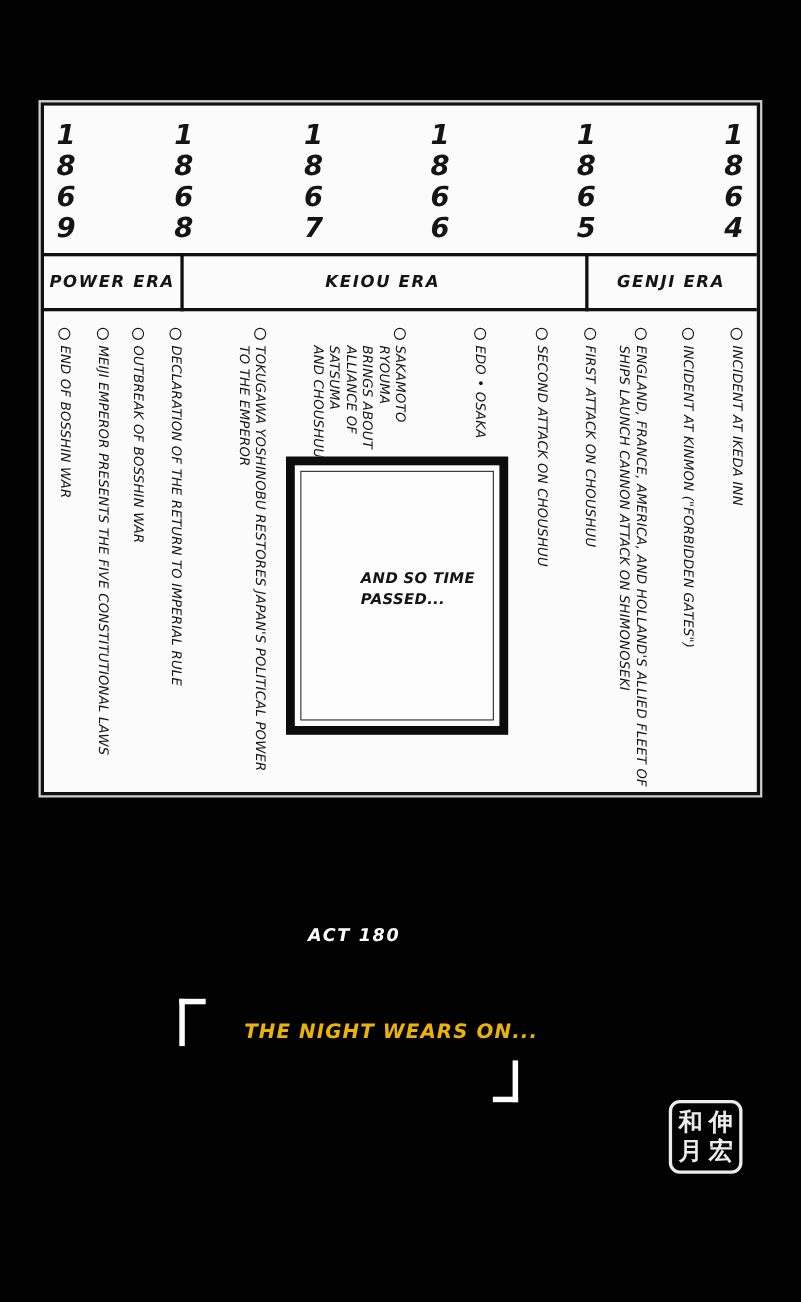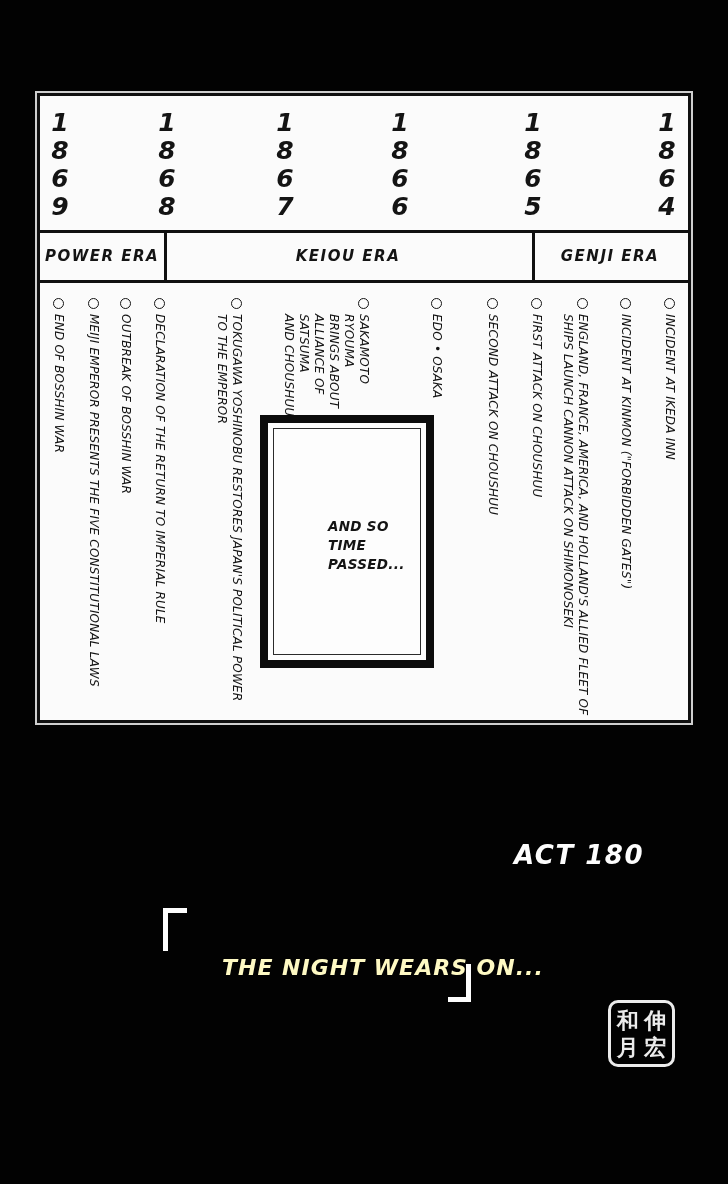--- a/index.html
+++ b/index.html
@@ -29,39 +29,39 @@
     transform:rotate(90deg);transform-origin:0 0;
     padding-left:18px;box-sizing:border-box;
     font-size:12px;line-height:15px;letter-spacing:.2px;color:#141414;
     font-style:italic;white-space:pre;
   }
   .dot{
     position:absolute;left:2px;top:2px;width:9px;height:9px;
     border:1.6px solid #141414;border-radius:50%;background:#fbfbfb;
   }
   .center-box{
-    position:absolute;left:220px;top:319px;width:174px;height:253px;z-index:5;
+    position:absolute;left:220px;top:319px;width:202px;height:253px;z-index:5;
     box-sizing:border-box;background:#fdfdfd;border:8px solid #0c0c0c;
   }
   .center-box::before{
     content:"";position:absolute;inset:5px;border:1.8px solid #2b2b2b;
   }
   .caption{
     position:absolute;left:60px;top:94px;
     font-size:13.5px;line-height:19px;letter-spacing:.3px;color:#141414;
     font-style:italic;font-weight:600;white-space:pre-line;
   }
   
   .act{
-    position:absolute;left:0;top:840px;width:644px;text-align:right;
-    color:#fdfdfd;font-size:26px;font-style:italic;font-weight:bold;letter-spacing:1.5px;
+    position:absolute;left:0;top:840px;width:644px;text-align:center;
+    color:#fdfdfd;font-size:16px;font-style:italic;font-weight:bold;letter-spacing:1.5px;
   }
   .chapter{
-    position:absolute;left:222px;top:955px;
-    color:#fef9c3;font-size:22px;font-style:italic;font-weight:bold;letter-spacing:1px;
+    position:absolute;left:222px;top:928px;
+    color:#eab308;font-size:18px;font-style:italic;font-weight:bold;letter-spacing:1px;
   }
   .bracket-open{
     position:absolute;left:163px;top:908px;width:19px;height:38px;
     border-top:5px solid #fdfdfd;border-left:5px solid #fdfdfd;
   }
   .bracket-close{
     position:absolute;left:448px;top:964px;width:18px;height:33px;
     border-bottom:5px solid #fdfdfd;border-right:5px solid #fdfdfd;
   }
   .stamp{

